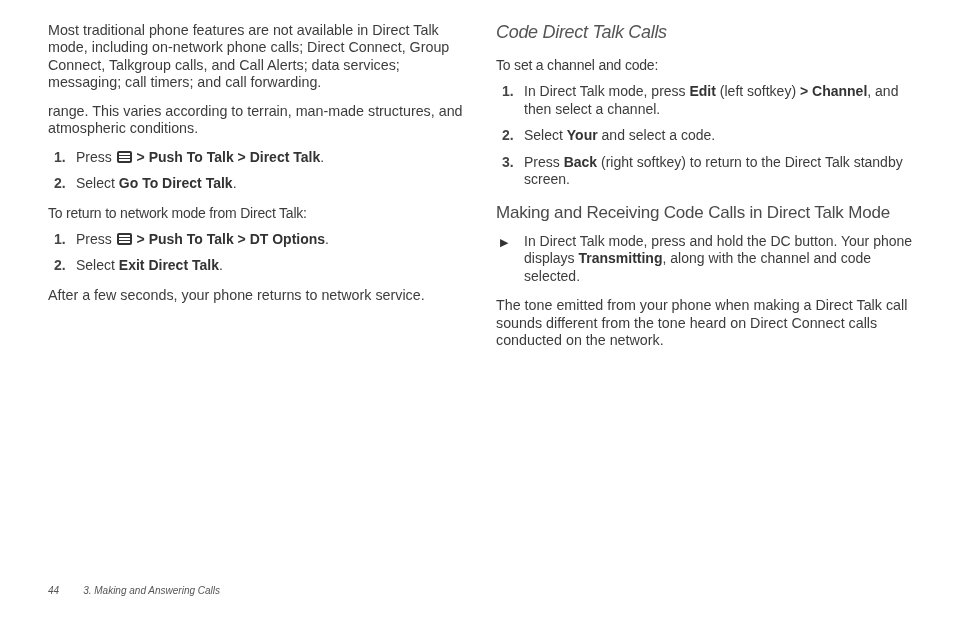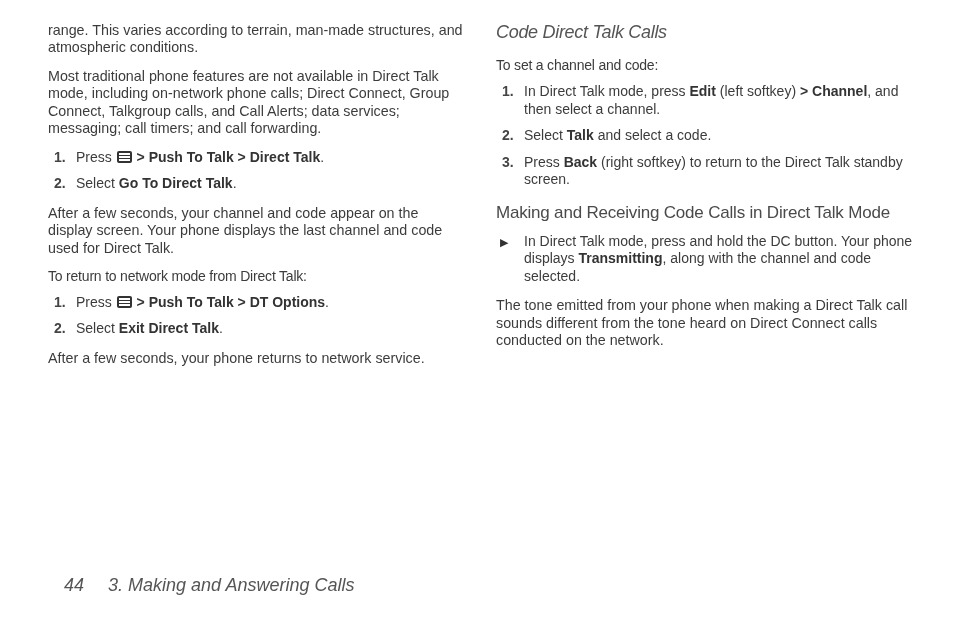--- a/index.html
+++ b/index.html
@@ -105,68 +105,67 @@
   .menu-icon::before {
     content: "";
     position: absolute;
     left: 2px; right: 2px; top: 2px;
     height: 2px;
     background: #fff;
     box-shadow: 0 3px 0 #fff, 0 6px 0 #fff;
   }
   .footer {
     position: absolute;
-    left: 64px;
+    left: 48px;
     bottom: 40px;
-    font-size: 18px;
+    font-size: 10px;
     font-style: italic;
     color: #555;
   }
   .footer .pn {
     font-style: italic;
     margin-right: 24px;
   }
 </style>
 </head>
 <body>
 
 <div class="page">
   <div class="col">
+    <p class="para">Most traditional phone features are not available in Direct Talk mode, including on-network phone calls; Direct Connect, Group Connect, Talkgroup calls, and Call Alerts; data services; messaging; call timers; and call forwarding.</p>
     <p class="para">range. This varies according to terrain, man-made structures, and atmospheric conditions.</p>
-    <p class="para">Most traditional phone features are not available in Direct Talk mode, including on-network phone calls; Direct Connect, Group Connect, Talkgroup calls, and Call Alerts; data services; messaging; call timers; and call forwarding.</p>
     <ol>
       <li>
         <span>Press </span><span class="menu-icon"></span><b class="gt"> &gt; </b><b>Push To Talk</b><b class="gt"> &gt; </b><b>Direct Talk</b><span>.</span>
       </li>
       <li>
         <span>Select </span><b>Go To Direct Talk</b><span>.</span>
       </li>
     </ol>
-    <p class="para">After a few seconds, your channel and code appear on the display screen. Your phone displays the last channel and code used for Direct Talk.</p>
     <p class="intro">To return to network mode from Direct Talk:</p>
     <ol>
       <li>
         <span>Press </span><span class="menu-icon"></span><b class="gt"> &gt; </b><b>Push To Talk</b><b class="gt"> &gt; </b><b>DT Options</b><span>.</span>
       </li>
       <li>
         <span>Select </span><b>Exit Direct Talk</b><span>.</span>
       </li>
     </ol>
     <p class="para">After a few seconds, your phone returns to network service.</p>
   </div>
 
   <div class="col">
     <h2 class="h2" style="margin-top:0">Code Direct Talk Calls</h2>
     <p class="intro">To set a channel and code:</p>
     <ol>
       <li>
         <span>In Direct Talk mode, press </span><b>Edit</b><span> (left softkey) </span><b class="gt">&gt; </b><b>Channel</b><span>, and then select a channel.</span>
       </li>
       <li>
-        <span>Select </span><b>Talk</b><span> and select a code.</span>
+        <span>Select </span><b>Your</b><span> and select a code.</span>
       </li>
       <li>
         <span>Press </span><b>Back</b><span> (right softkey) to return to the Direct Talk standby screen.</span>
       </li>
     </ol>
     <h3 class="h3">Making and Receiving Code Calls in Direct Talk Mode</h3>
     <ul class="bullet">
       <li>
         <span class="tri">▶</span>
         <span>In Direct Talk mode, press and hold the DC button. Your phone displays </span><b>Transmitting</b><span>, along with the channel and code selected.</span>

